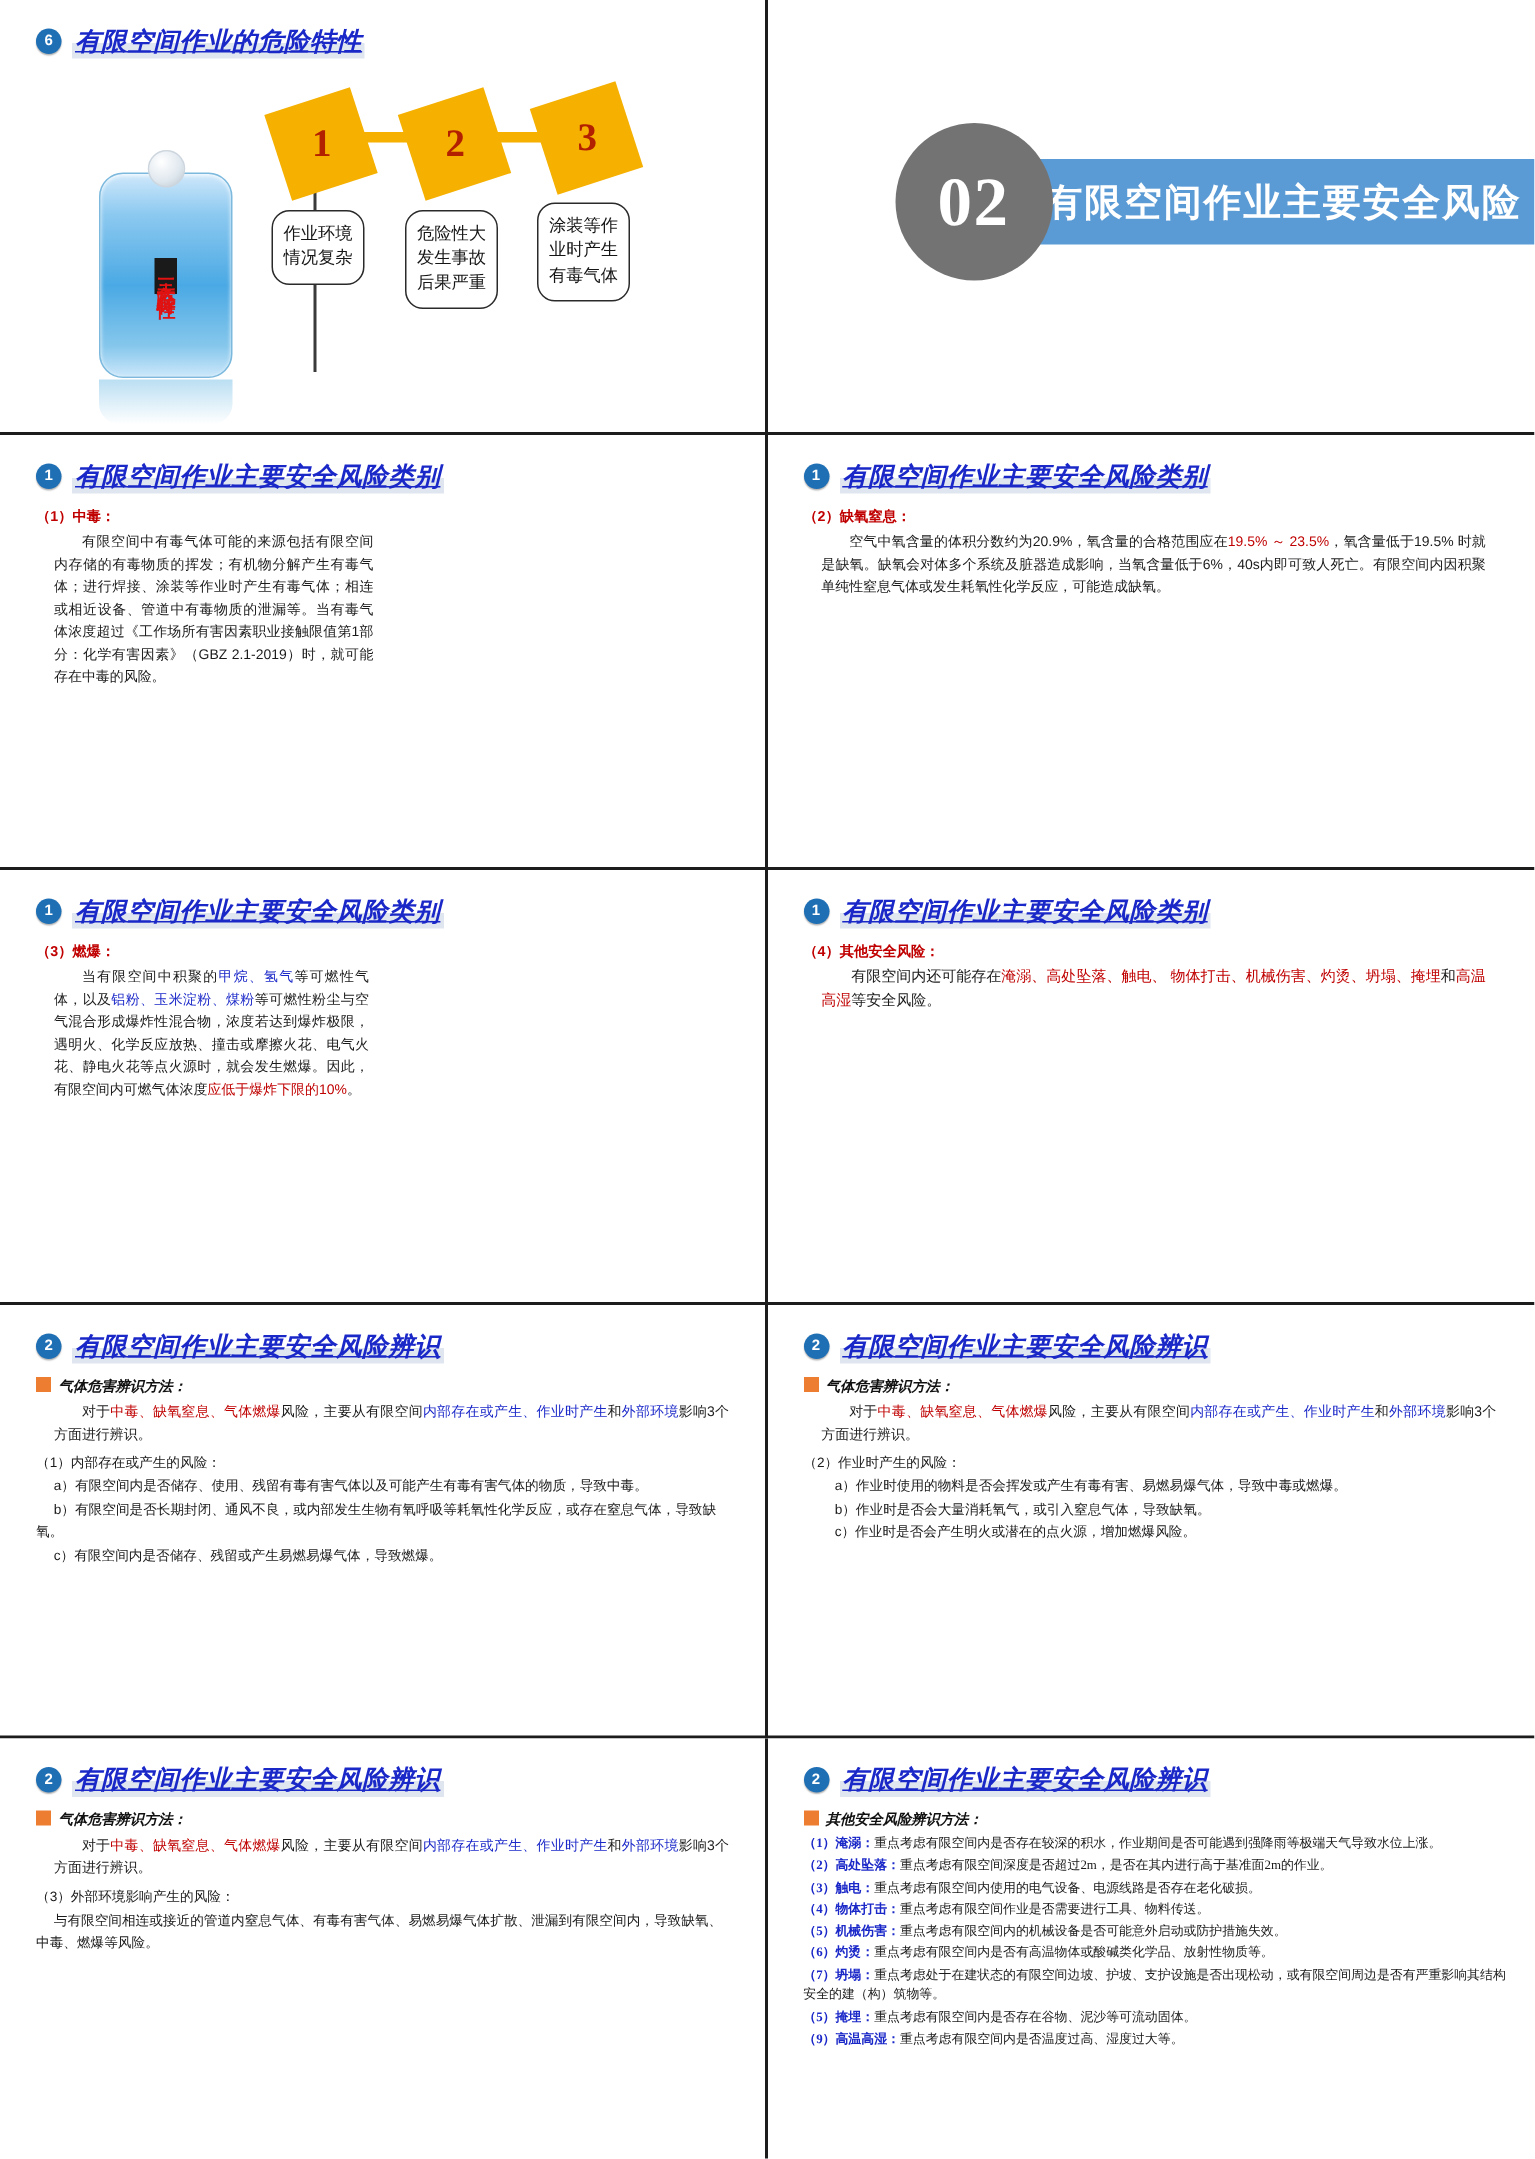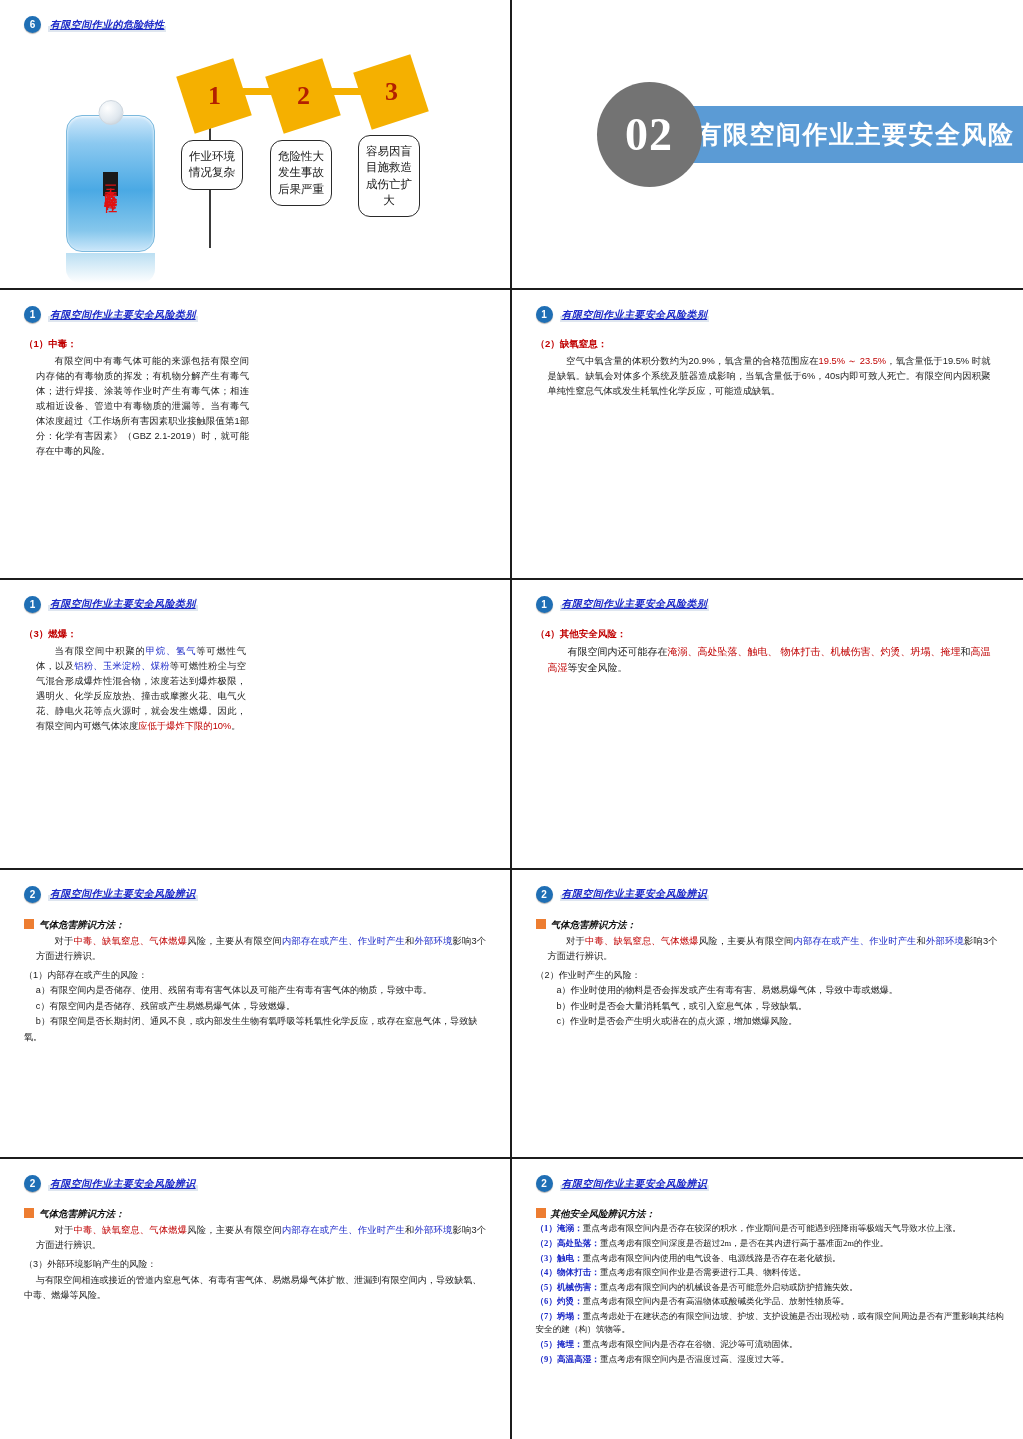--- a/index.html
+++ b/index.html
@@ -19,21 +19,21 @@
 
   
   .shead { position:absolute; left:24px; top:16px; display:flex; align-items:center; gap:7px; }
   .shead .num {
     width:17px; height:17px; border-radius:50%;
     background:#1f6fb5; color:#fff; font-size:10px; font-weight:bold;
     display:flex; align-items:center; justify-content:center;
     box-shadow:0 1px 1px rgba(0,0,0,.3);
   }
   .shead .ttl {
-    font-size:10px; font-weight:bold; font-style:italic;
+    font-size:17px; font-weight:bold; font-style:italic;
     color:#1b28c8; text-decoration:underline;
     letter-spacing:.4px;
     background:linear-gradient(to bottom,rgba(255,255,255,0) 55%,#dfe6ef 55%);
     padding:0 2px;
   }
 
   
   .s1 .shead .ttl { color:#1b28c8; }
   .s1-divider { position:absolute; left:209px; top:71px; width:2px; height:177px; background:#3a3a3a; }
 
@@ -123,21 +123,21 @@
       </div>
     <div class="diamond d2">
         <span>2</span>
       </div>
     <div class="diamond d3">
         <span>3</span>
       </div>
 
     <div class="roundbox rb1">作业环境情况复杂</div>
     <div class="roundbox rb2">危险性大发生事故后果严重</div>
-    <div class="roundbox rb3">容易因盲目施救造成伤亡扩大</div>
+    <div class="roundbox rb3">涂装等作业时产生有毒气体</div>
   </div>
 
   <div class="slide r0 s2">
     <div class="sec-bar">
       <span>有限空间作业主要安全风险</span>
     </div>
     <div class="sec-circle">
       <span>02</span>
     </div>
   </div>
@@ -203,22 +203,22 @@
     </div>
     <div class="body-wrap" style="width:462px; top:44px;">
       <div>
         <span class="marker"></span><span class="sec-label">气体危害辨识方法：</span>
       </div>
       <div class="para indent" style="margin-top:2px">
         <span>对于</span><span class="red">中毒、缺氧窒息、气体燃爆</span><span>风险，主要从有限空间</span><span class="blue">内部存在或产生、作业时产生</span><span>和</span><span class="blue">外部环境</span><span>影响3个方面进行辨识。</span>
       </div>
       <div class="listab" style="margin-top:4px">（1）内部存在或产生的风险：</div>
       <div class="listab" style="text-indent:1.3em">a）有限空间内是否储存、使用、残留有毒有害气体以及可能产生有毒有害气体的物质，导致中毒。</div>
+      <div class="listab" style="text-indent:1.3em">b）有限空间是否长期封闭、通风不良，或内部发生生物有氧呼吸等耗氧性化学反应，或存在窒息气体，导致缺氧。</div>
       <div class="listab" style="text-indent:1.3em">c）有限空间内是否储存、残留或产生易燃易爆气体，导致燃爆。</div>
-      <div class="listab" style="text-indent:1.3em">b）有限空间是否长期封闭、通风不良，或内部发生生物有氧呼吸等耗氧性化学反应，或存在窒息气体，导致缺氧。</div>
     </div>
   </div>
 
   <div class="slide">
     <div class="shead">
       <div class="num">2</div>
       <div class="ttl">有限空间作业主要安全风险辨识</div>
     </div>
     <div class="body-wrap" style="width:462px; top:44px;">
       <div>

